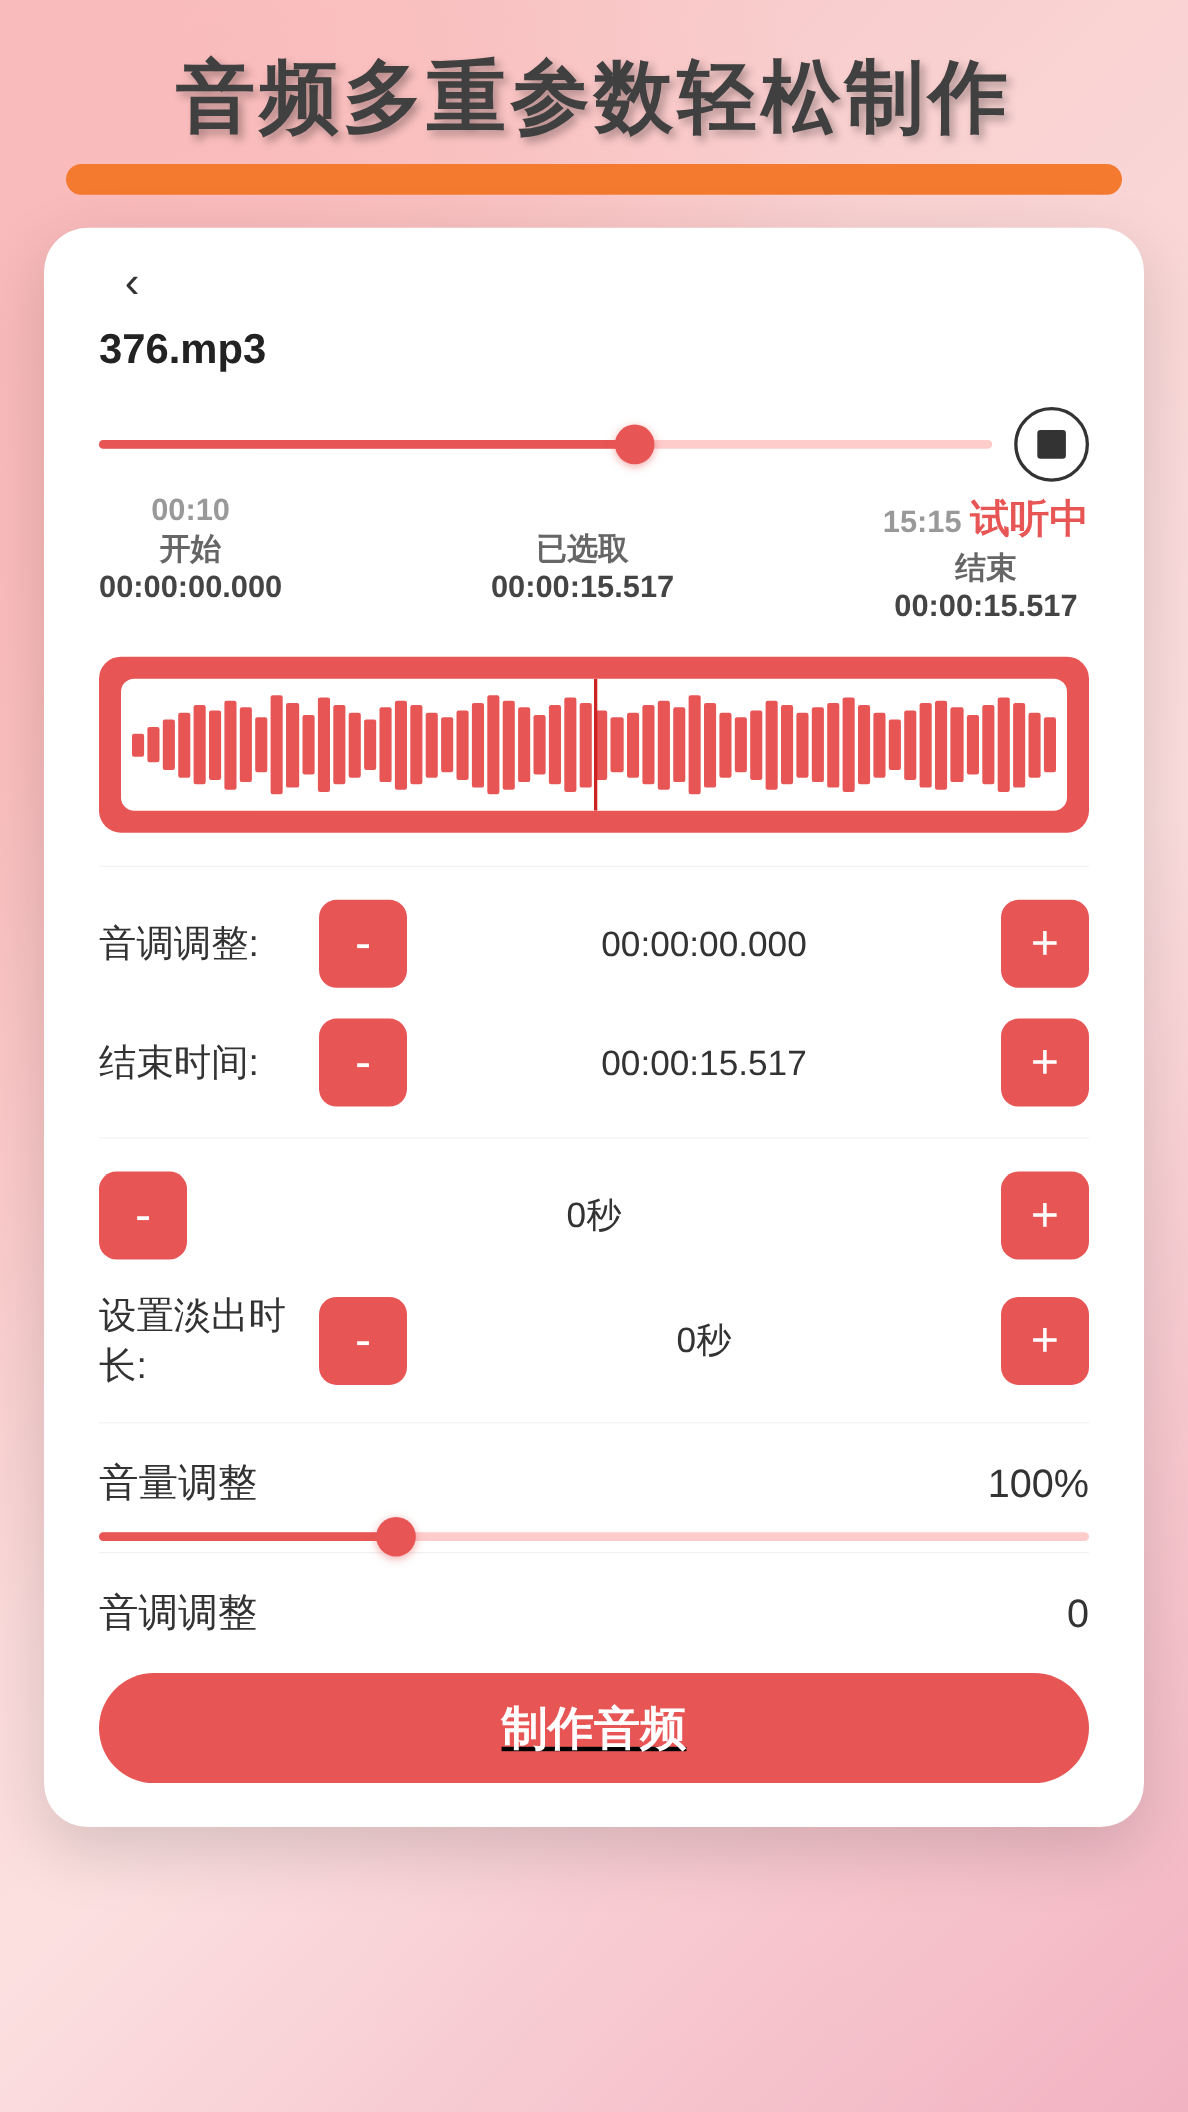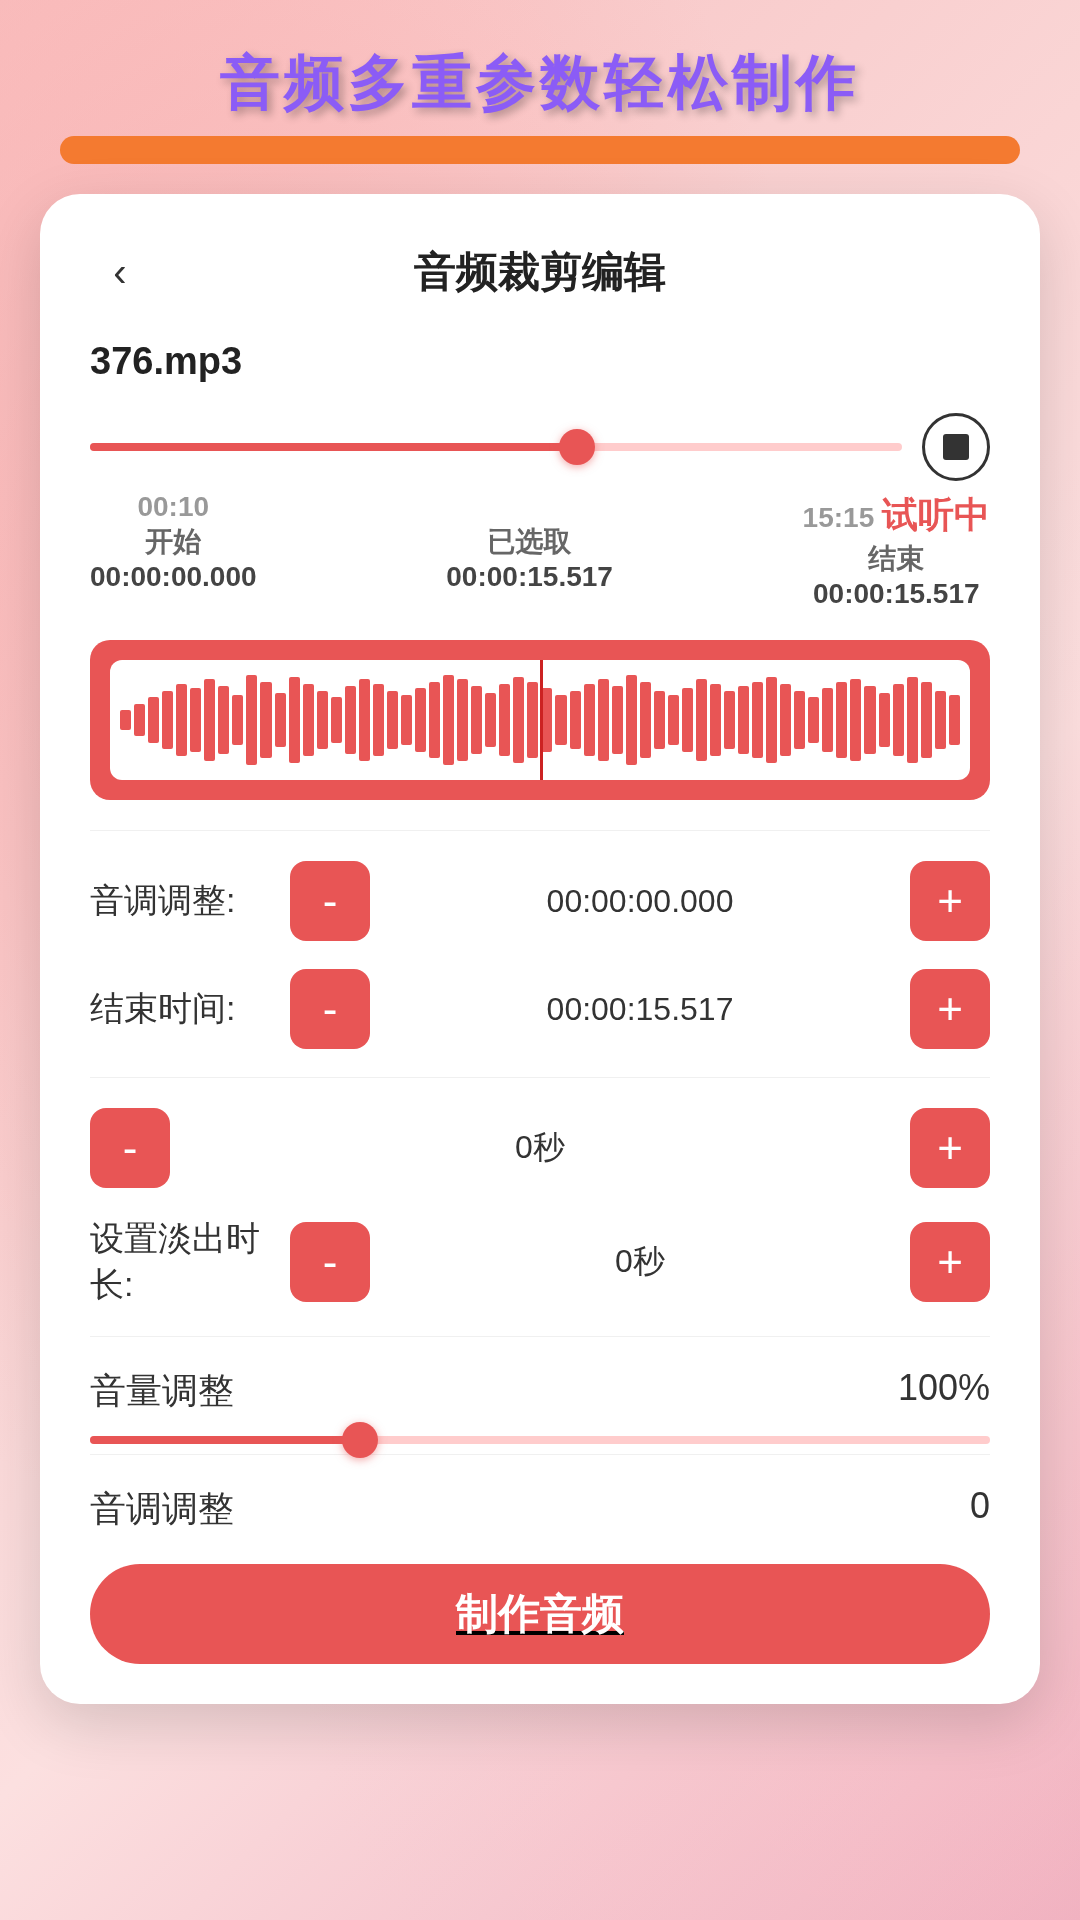--- a/index.html
+++ b/index.html
@@ -21,23 +21,23 @@
       top: 0; left: 0; right: 0; bottom: 0;
       background: 
         radial-gradient(ellipse at 20% 30%, rgba(255,150,150,0.4) 0%, transparent 50%),
         radial-gradient(ellipse at 80% 70%, rgba(255,200,200,0.3) 0%, transparent 50%);
       pointer-events: none;
     }
 
     .hero-title {
       text-align: center;
       padding: 50px 40px 20px;
-      font-size: 60px;
+      font-size: 72px;
       font-weight: 900;
-      color: #8b5cf6;
+      color: #404040;
       text-shadow: 4px 4px 8px rgba(0,0,0,0.3);
       letter-spacing: 4px;
       line-height: 1.1;
       position: relative;
       z-index: 2;
     }
 
     .hero-underline {
       height: 28px;
       background: #f47a30;
@@ -286,20 +286,21 @@
     
     .volume-section {
       border-top: 1px solid #f0f0f0;
       padding-top: 30px;
       margin-bottom: 10px;
     }
 
     .section-header-row {
       display: flex;
       justify-content: space-between;
+      align-items: center;
       margin-bottom: 20px;
     }
 
     .section-label {
       font-size: 36px;
       color: #333;
       font-weight: 500;
     }
 
     .section-value {
@@ -364,21 +365,20 @@
 <body>
 
 <div class="hero-title">音频多重参数轻松制作</div>
 
 <div class="hero-underline"></div>
 
 <div class="app-card">
 
   <div class="card-header">
     <div class="back-button">‹</div>
-    <div class="card-title">音频裁剪编辑</div>
   </div>
 
   <div class="file-name">376.mp3</div>
 
   <div class="progress-area">
     <div class="progress-track-row">
       <div class="progress-track">
         <div class="progress-fill"></div>
         <div class="progress-thumb"></div>
       </div>

